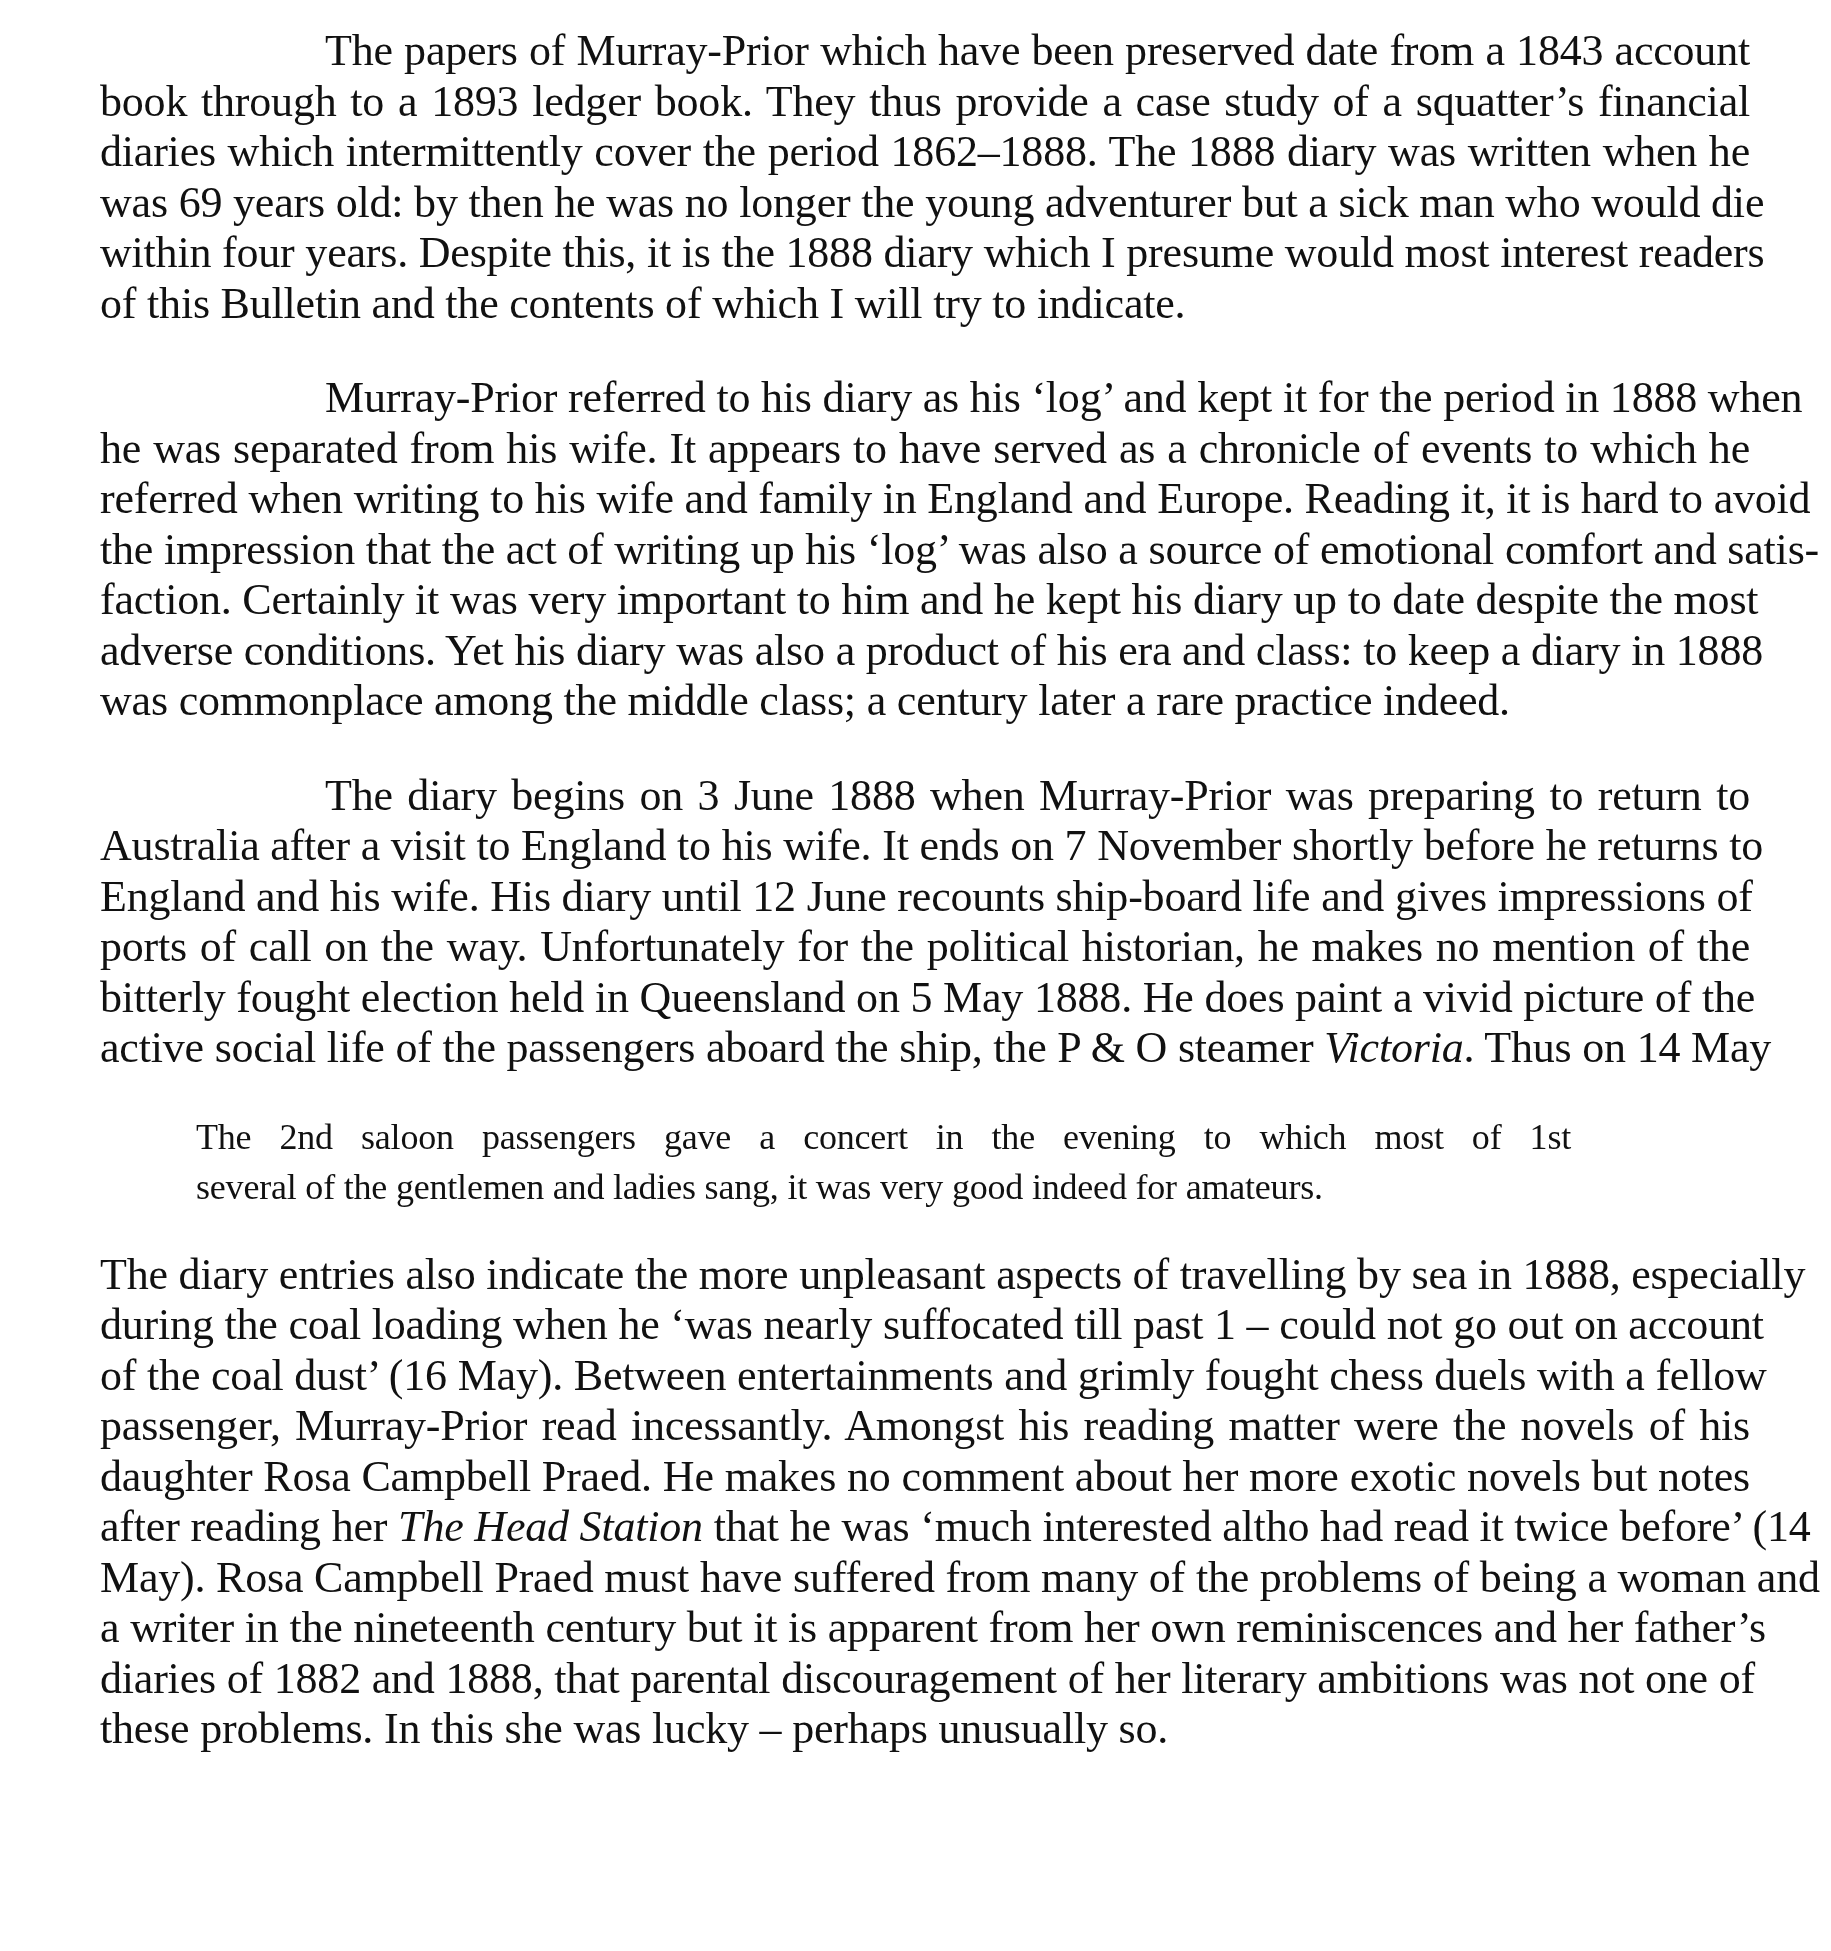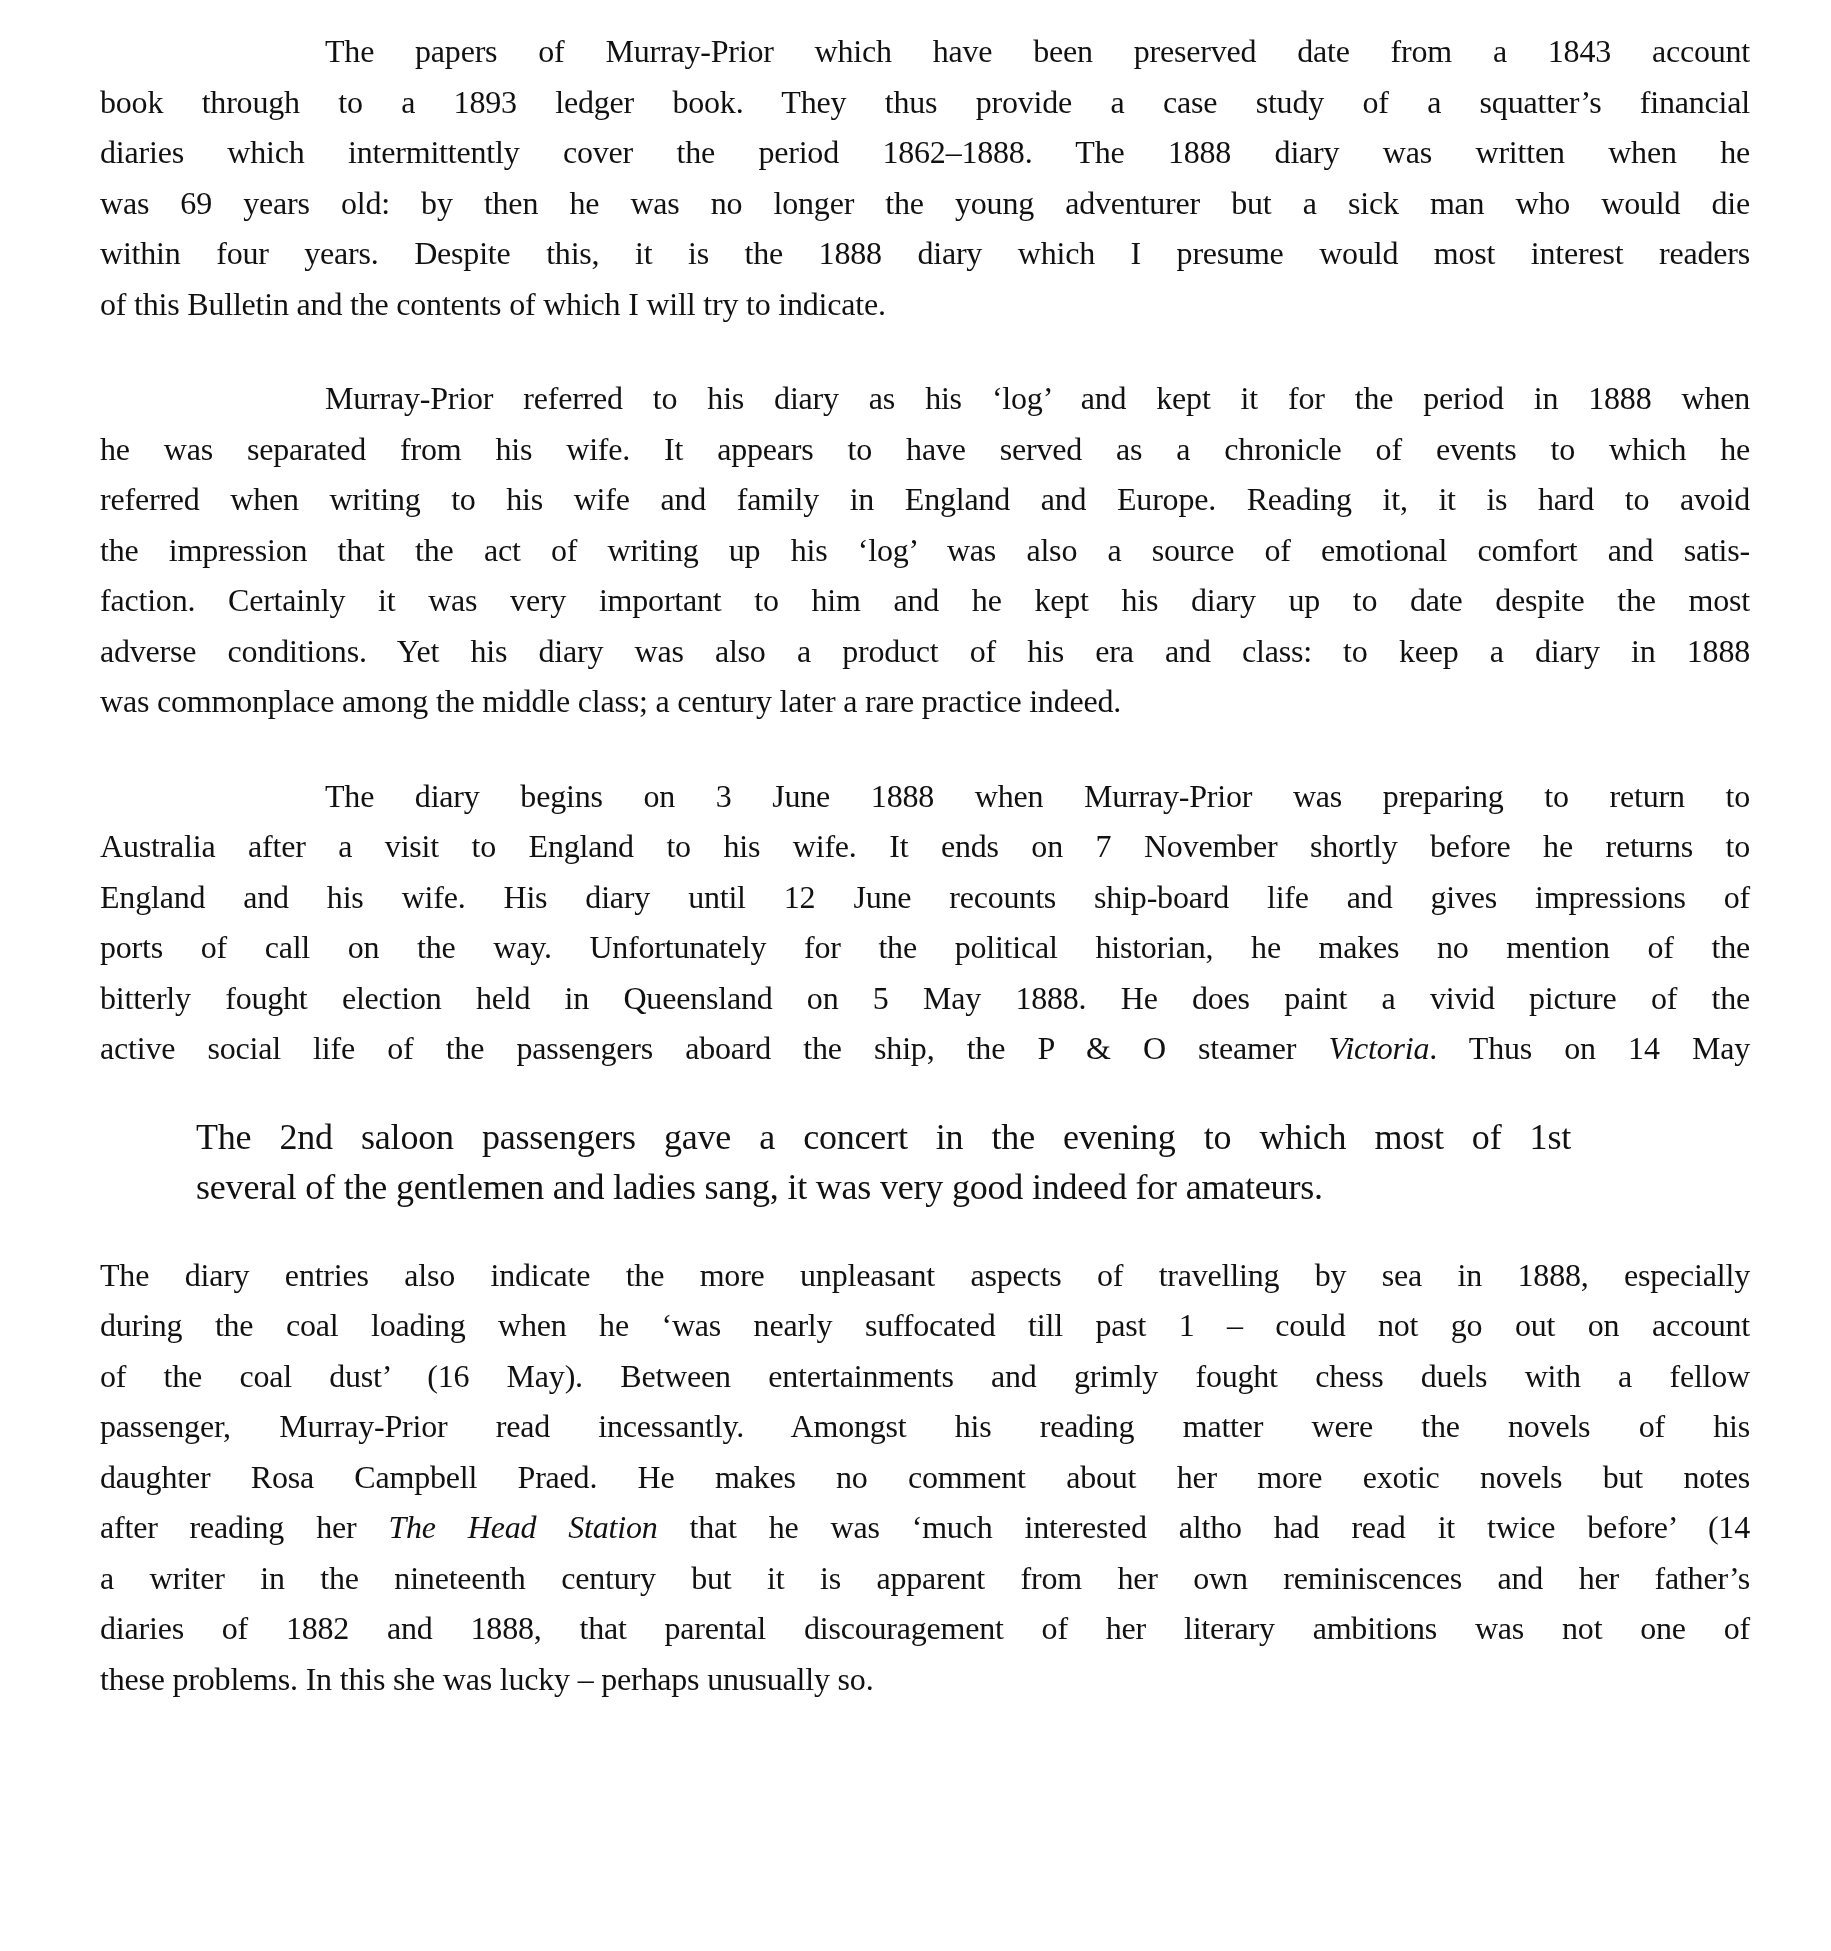--- a/index.html
+++ b/index.html
@@ -15,21 +15,21 @@
     color: #111111;
     font-family: "Liberation Serif", "DejaVu Serif", serif;
   }
   .page {
     position: absolute;
     left: 100px;
     top: 26px;
     width: 1650px;
   }
   .para {
-    font-size: 32px;
+    font-size: 44px;
     line-height: 50.5px;
     text-align: justify;
     margin: 0;
     letter-spacing: -0.2px;
   }
   .para .line {
     display: block;
     text-align: justify;
     text-align-last: justify;
     white-space: nowrap;
@@ -100,18 +100,19 @@
 
   <p class="para">
     <span class="line">The diary entries also indicate the more unpleasant aspects of travelling by sea in 1888, especially</span>
     <span class="line">during the coal loading when he ‘was nearly suffocated till past 1 – could not go out on account</span>
     <span class="line">of the coal dust’ (16 May).  Between entertainments and grimly fought chess duels with a fellow</span>
     <span class="line">passenger, Murray-Prior read incessantly.  Amongst his reading matter were the novels of his</span>
     <span class="line">daughter Rosa Campbell Praed.  He makes no comment about her more exotic novels but notes</span>
     <span class="line">
       <span>after reading her </span><em>The Head Station</em><span> that he was ‘much interested altho had read it twice before’ (14</span>
     </span>
+    <span class="line">May).  Rosa Campbell Praed must have suffered from many of the problems of being a woman and</span>
     <span class="line">a writer in the nineteenth century but it is apparent from her own reminiscences and her father’s</span>
     <span class="line">diaries of 1882 and 1888, that parental discouragement of her literary ambitions was not one of</span>
     <span class="line last">these problems.  In this she was lucky – perhaps unusually so.</span>
   </p>
 
 </div>
 
 </body></html>

